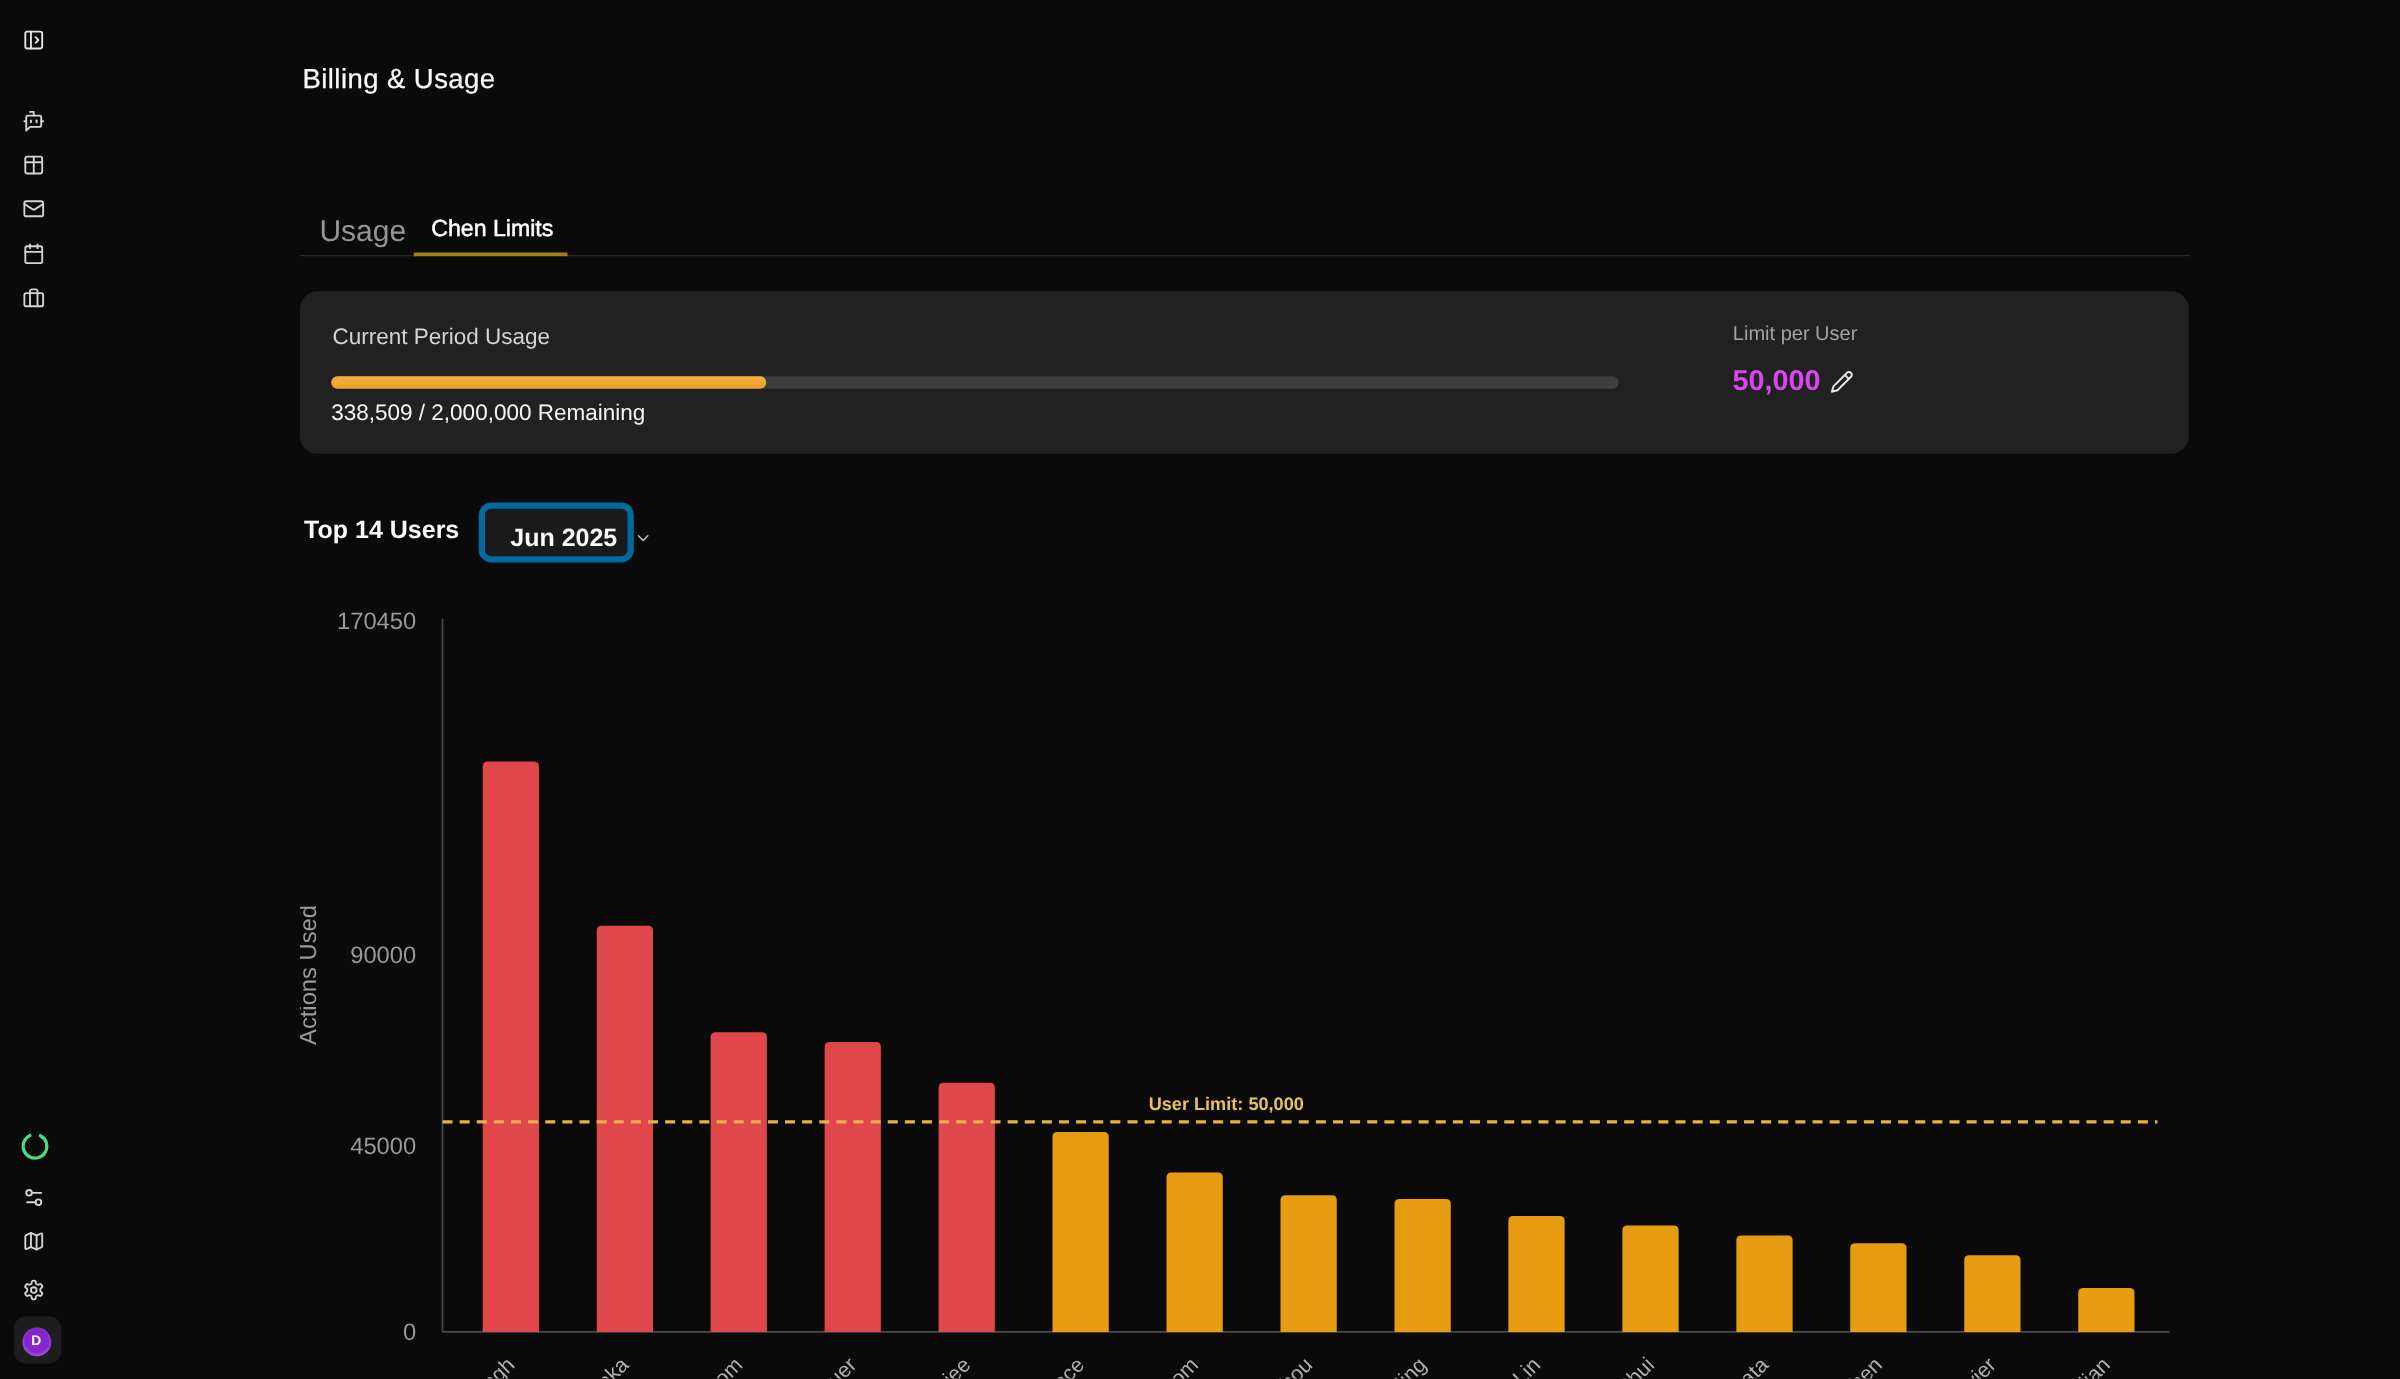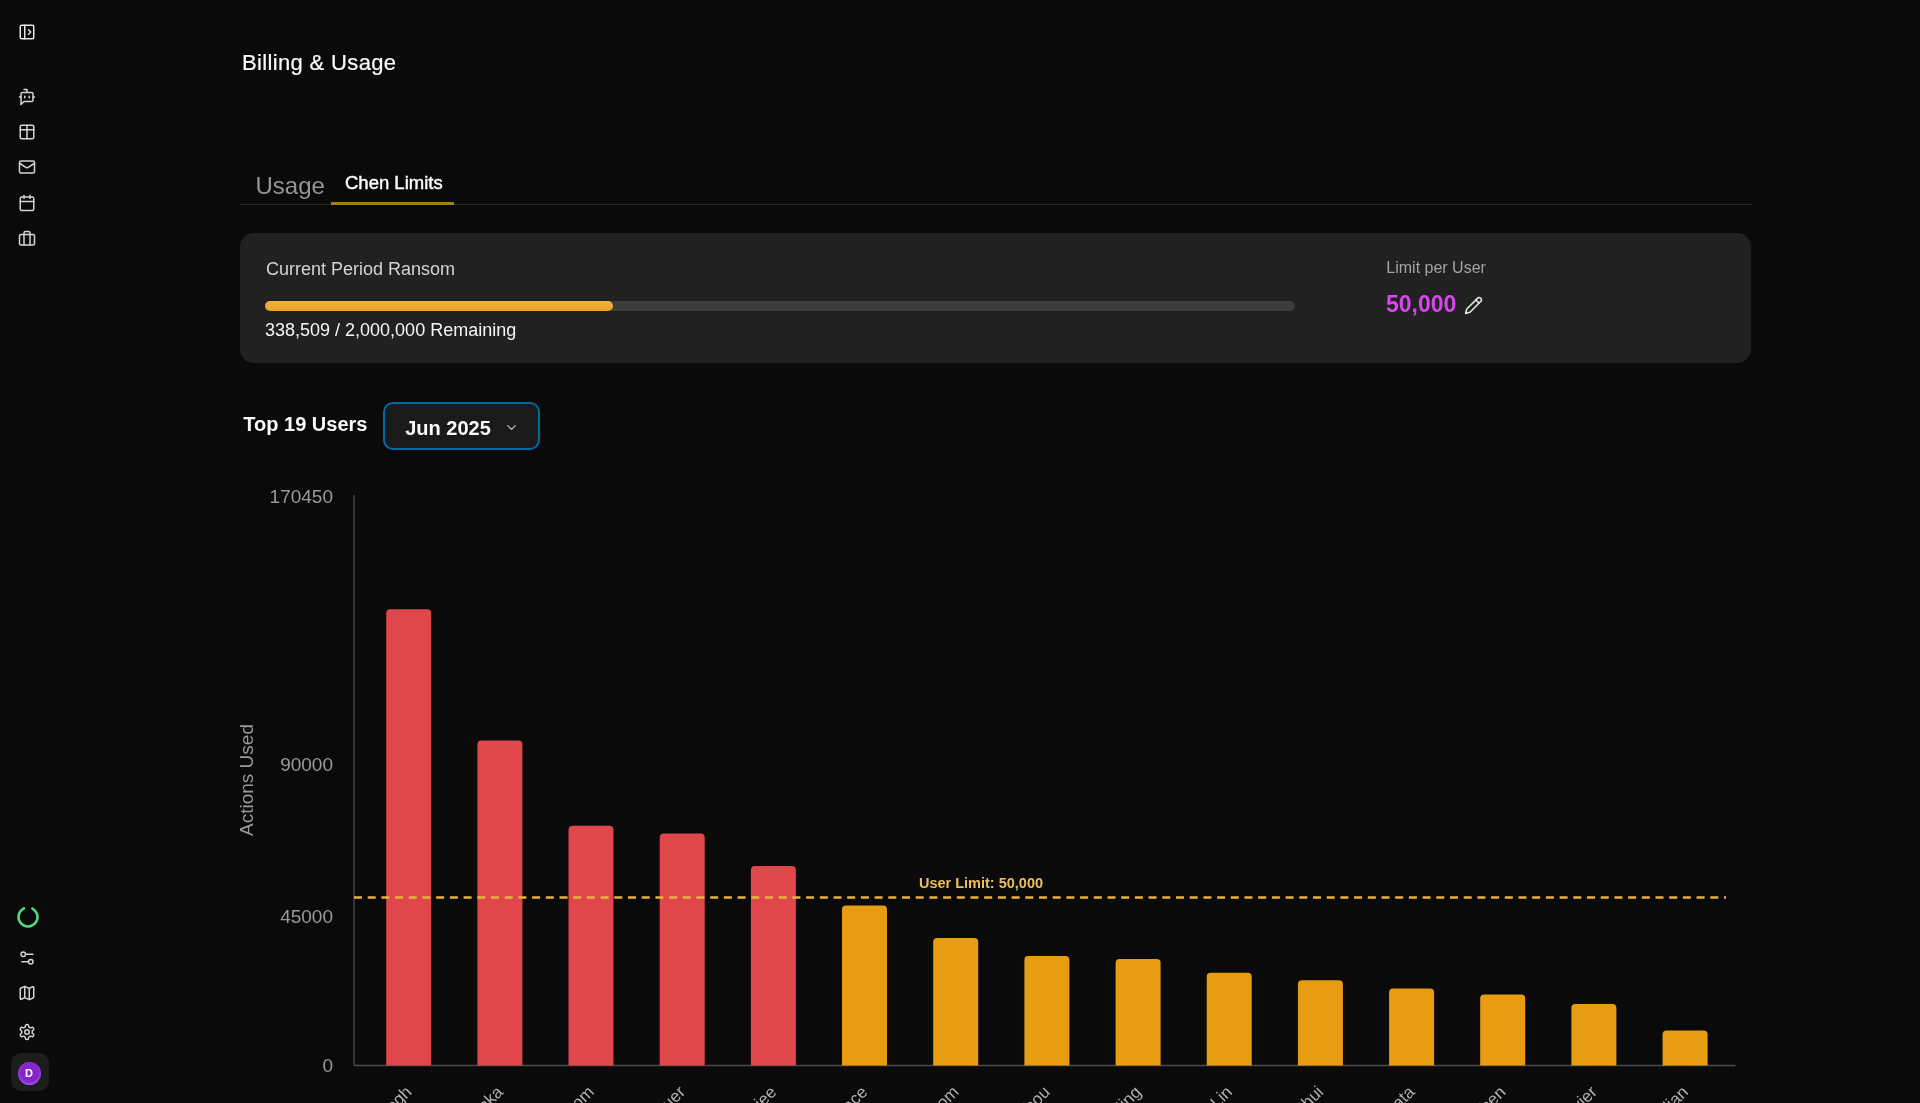--- a/index.html
+++ b/index.html
@@ -69,34 +69,34 @@
 
 <div class="abs" style="left:242px;top:51.5px;font-size:22px;font-weight:400;color:#fafafa;line-height:1;letter-spacing:.35px;-webkit-text-stroke:0.2px #fafafa;">Billing &amp; Usage</div>
 
 <div class="abs" style="left:240px;top:204px;width:1512px;height:1px;background:#262626;"></div>
 <div class="abs" style="left:255.5px;top:174.3px;font-size:24px;color:#959595;line-height:1;">Usage</div>
 <div class="abs" style="left:345px;top:174.3px;font-size:18.5px;color:#ffffff;font-weight:500;line-height:1;-webkit-text-stroke:0.4px #fff;">Chen Limits</div>
 <div class="abs" style="left:330.5px;top:202px;width:123.5px;height:2.6px;background:#a57f16;"></div>
 
 <div class="abs" style="left:240px;top:232.5px;width:1511px;height:130.5px;border-radius:14px;background:#212121;"></div>
 <div>
-  <div class="abs" style="left:266px;top:260px;font-size:18px;color:#d4d4d4;line-height:1;">Current Period Ransom</div>
+  <div class="abs" style="left:266px;top:260px;font-size:18px;color:#d4d4d4;line-height:1;">Current Period Usage</div>
   <div class="abs" style="left:264.8px;top:301px;width:1030px;height:9.5px;border-radius:5px;background:#3d3d3d;"></div>
   <div class="abs" style="left:264.8px;top:301px;width:348px;height:9.5px;border-radius:5px;background:linear-gradient(180deg,#f5b041,#eca02a);"></div>
   <div class="abs" style="left:265px;top:321.3px;font-size:18px;color:#f5f5f5;line-height:1;">338,509 / 2,000,000 Remaining</div>
   <div class="abs" style="left:1386.3px;top:260px;font-size:16px;color:#a3a3a3;line-height:1;">Limit per User</div>
   <div class="abs" style="left:1386px;top:293px;font-size:23px;font-weight:700;color:#d946ef;line-height:1;">50,000</div>
   <svg class="ic" style="position:absolute;left:1463.8px;top:295.6px;stroke:#e5e5e5" width="19" height="19" viewBox="0 0 24 24">
       <path d="M17 3a2.85 2.83 0 1 1 4 4L7.5 20.5 2 22l1.5-5.5Z"></path>
       <path d="m15 5 4 4"></path>
     </svg>
 </div>
 
-<div class="abs" style="left:243.3px;top:414px;font-size:20px;font-weight:700;color:#fafafa;line-height:1;">Top 19 Users</div>
-<div class="abs" style="left:383px;top:402px;width:157px;height:48px;border-radius:10px;background:#1a1a1a;border:2px solid #0369a1;">
+<div class="abs" style="left:243.3px;top:414px;font-size:20px;font-weight:700;color:#fafafa;line-height:1;">Top 14 Users</div>
+<div class="abs" style="left:383px;top:402px;width:124px;height:48px;border-radius:10px;background:#1a1a1a;border:5px solid #0369a1;">
   <span class="abs" style="left:20.2px;top:13.5px;font-size:20px;font-weight:700;color:#fafafa;line-height:1;">Jun 2025</span>
   <svg class="ic" style="position:absolute;left:119.3px;top:16px;stroke:#bfbfbf" width="15" height="15" viewBox="0 0 24 24">
       <path d="m6 9 6 6 6-6"></path>
     </svg>
 </div>
 
 <svg class="abs" style="left:240px;top:460px;" width="1520" height="643" viewBox="0 0 1520 643" fill="none">
   <g font-family="Liberation Sans, sans-serif">
 
   <line x1="114" y1="35" x2="114" y2="605.5" stroke="#4b4b4b" stroke-width="1.3"></line>

